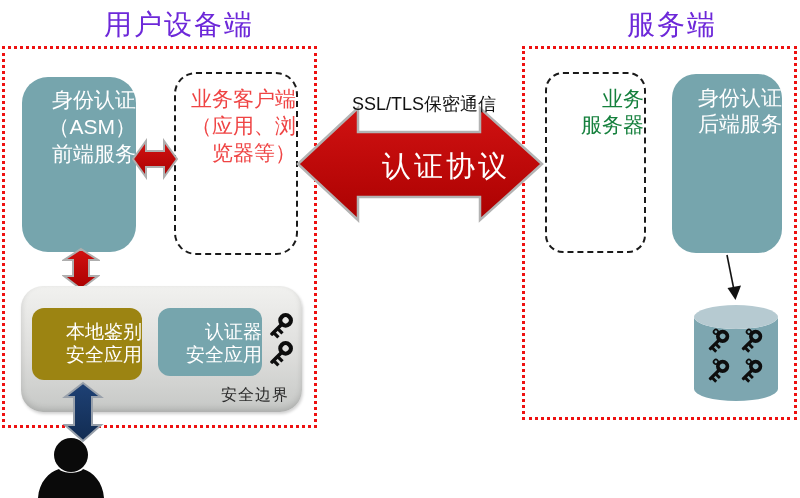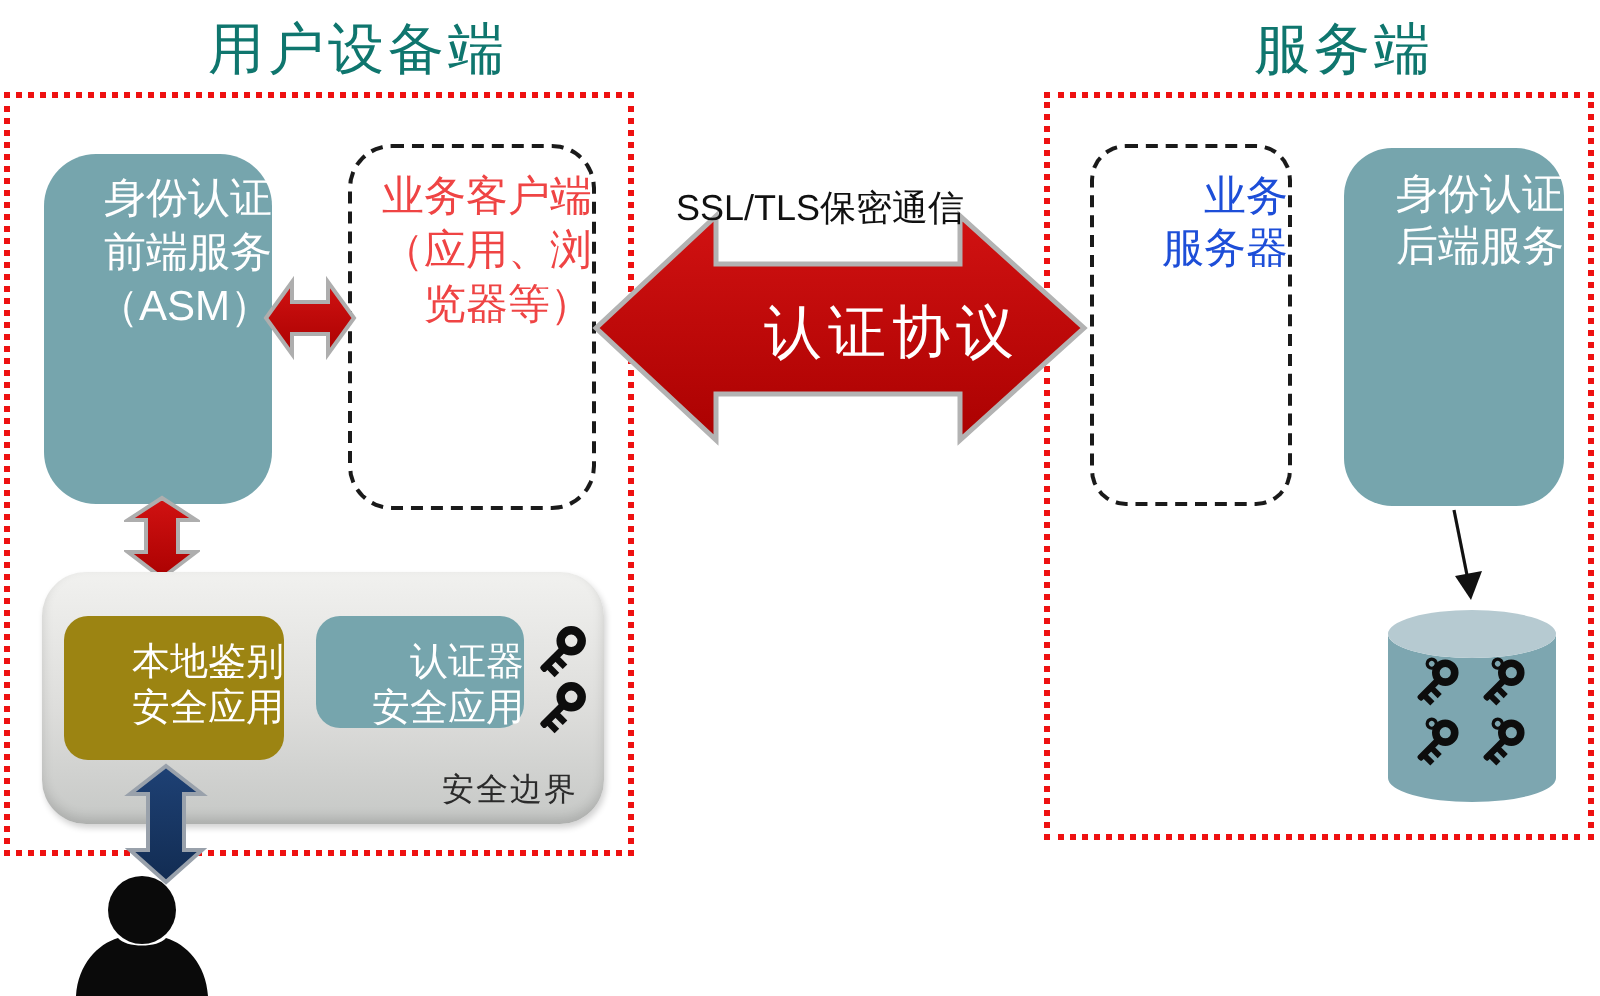--- a/index.html
+++ b/index.html
@@ -9,21 +9,21 @@
     --arrow-red:#c00000;
     --zone-red:#ee1111;
     --navy:#17365d;
   }
   html,body{background:#ffffff;}
   .stage{
     position:relative;width:800px;height:498px;background:#fff;
     font-family:"Liberation Sans","DejaVu Sans",sans-serif;
     overflow:hidden;color:#1a1a1a;
   }
-  .title{position:absolute;font-size:28px;letter-spacing:2px;color:#0f766e;white-space:nowrap;}
+  .title{position:absolute;font-size:28px;letter-spacing:2px;color:#6d28d9;white-space:nowrap;}
   .title-user{left:104px;top:6px;}
   .title-server{left:627px;top:6px;}
 
   .zone{position:absolute;border:3px dotted var(--zone-red);background:transparent;}
   .zone-user{left:2px;top:46px;width:315px;height:382px;}
   .zone-server{left:522px;top:46px;width:275px;height:374px;}
 
   .box{position:absolute;text-align:right;}
   .box .ln{display:block;}
 
@@ -31,48 +31,48 @@
     left:22px;top:77px;width:114px;height:175px;background:var(--teal);
     border-radius:26px;color:#fff;font-size:21px;line-height:27px;padding-top:9px;
   }
   .client-box{
     left:174px;top:72px;width:124px;height:183px;background:#fff;
     border:2px dashed #1a1a1a;border-radius:22px;color:#ef4444;
     font-size:21px;line-height:27px;padding-top:11px;
   }
   .biz-box{
     left:545px;top:72px;width:101px;height:181px;background:#fff;
-    border:2px dashed #1a1a1a;border-radius:18px;color:#1d4ed8;
+    border:2px dashed #1a1a1a;border-radius:18px;color:#15803d;
     font-size:21px;line-height:26px;padding-top:12px;
   }
   .backend-box{
     left:672px;top:74px;width:110px;height:179px;background:var(--teal);
     border-radius:24px;color:#fff;font-size:21px;line-height:26px;padding-top:11px;
   }
 
   .boundary-box{
     position:absolute;left:21px;top:286px;width:281px;height:126px;border-radius:22px;
     background:linear-gradient(180deg,#f1f1ef 0%,#dddddb 55%,#c6c8c6 100%);
     box-shadow:inset 0 -3px 6px rgba(0,0,0,.14), 1px 2px 3px rgba(0,0,0,.18);
   }
   .boundary-label{
     position:absolute;right:13px;bottom:6px;font-size:16px;color:#2b2b2b;letter-spacing:1px;
   }
   .olive-box{
     left:32px;top:308px;width:110px;height:72px;background:var(--olive);
     border-radius:12px;color:#ffffff;font-size:19px;line-height:23px;padding-top:12px;
   }
   .auth-box{
-    left:158px;top:308px;width:104px;height:56px;background:var(--teal);
+    left:158px;top:308px;width:104px;height:68px;background:var(--teal);
     border-radius:12px;color:#fff;font-size:19px;line-height:23px;padding-top:12px;
   }
 
   .abs{position:absolute;}
   .ssl-label{
-    position:absolute;left:338px;top:92px;width:172px;text-align:left;
+    position:absolute;left:338px;top:92px;width:172px;text-align:center;
     font-size:18px;color:#111;white-space:nowrap;
   }
   .protocol-label{
     position:absolute;left:338px;top:147px;width:172px;text-align:right;
     font-size:29px;color:#fff;letter-spacing:3px;white-space:nowrap;
   }
   svg{display:block;}
   .hidden-defs{position:absolute;width:0;height:0;overflow:hidden;}
 </style>
 </head>
@@ -111,22 +111,22 @@
 <div class="stage">
 
   <div class="title title-user">用户设备端</div>
   <div class="title title-server">服务端</div>
 
   <div class="zone zone-user"></div>
   <div class="zone zone-server"></div>
 
   <div class="box asm-box">
     <span class="ln">身份认证</span>
+    <span class="ln">（ASM）</span>
     <span class="ln">前端服务</span>
-    <span class="ln">（ASM）</span>
   </div>
 
   <div class="box client-box">
     <span class="ln">业务客户端</span>
     <span class="ln">（应用、浏</span>
     <span class="ln">览器等）</span>
   </div>
 
   <svg class="abs" style="left:131px;top:138px" width="48" height="42" viewBox="0 0 48 42">
     <polygon points="2,21 15,3 15,13 33,13 33,3 46,21 33,39 33,29 15,29 15,39" fill="url(#redg)" stroke="#aeaeae" stroke-width="2"></polygon>

